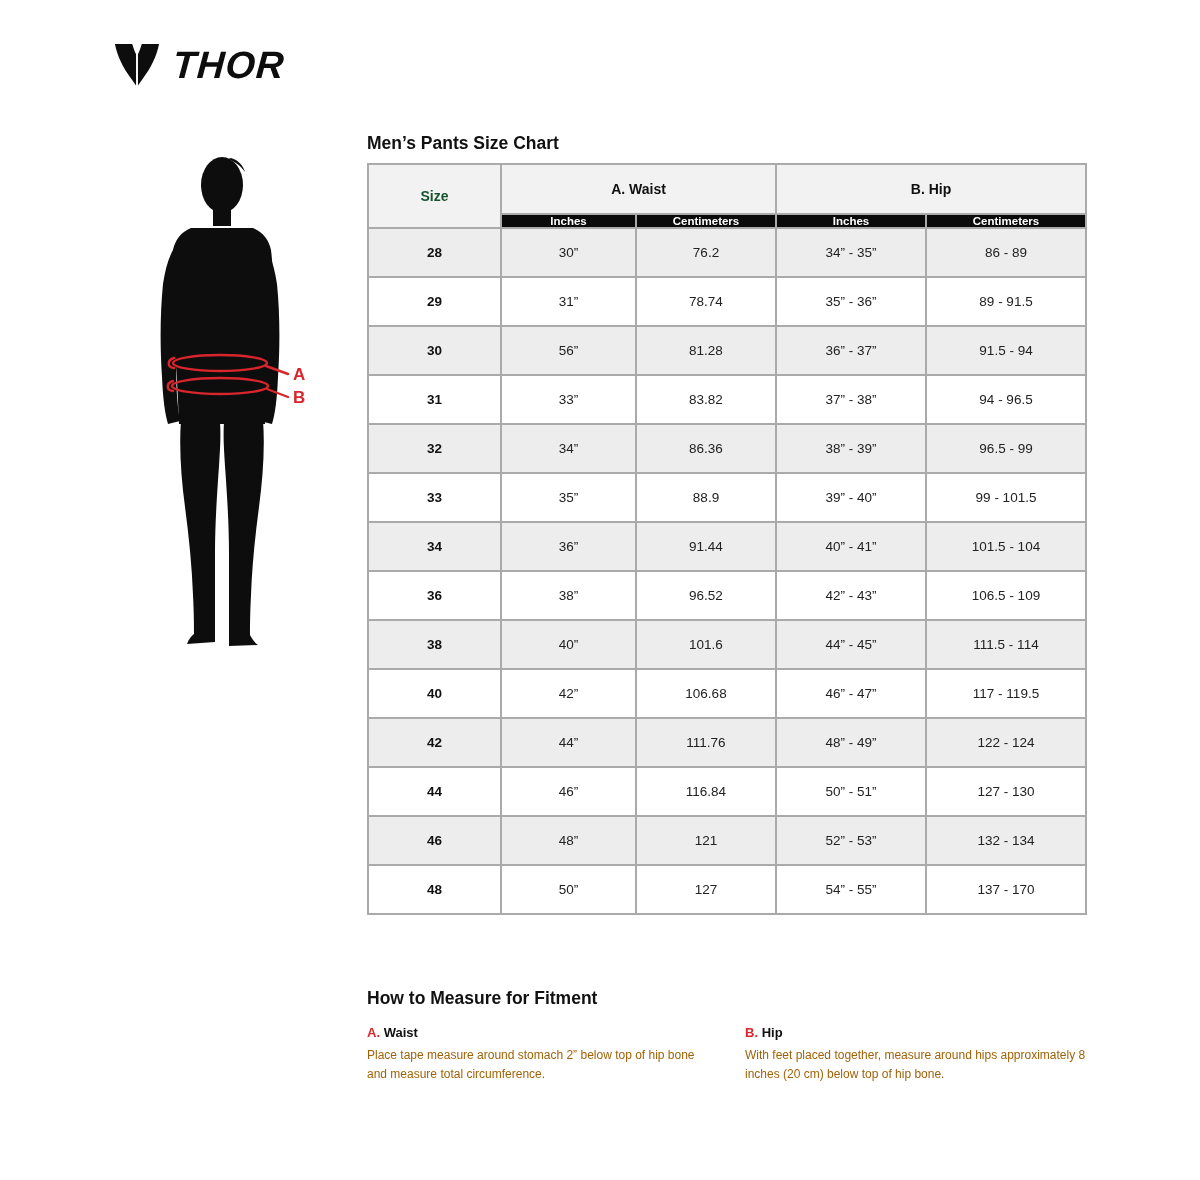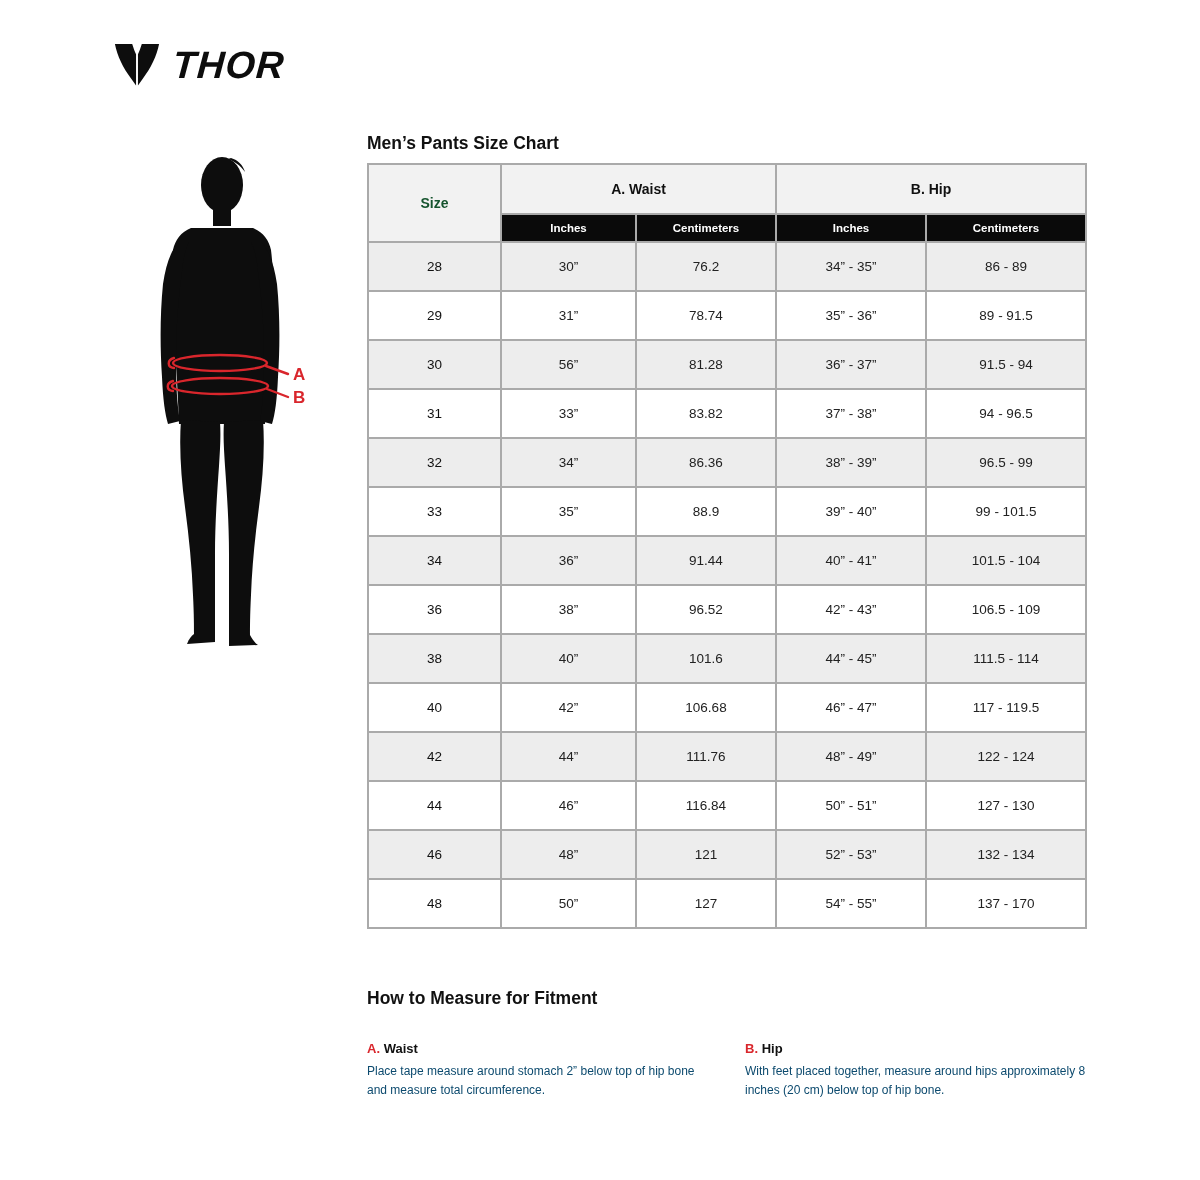--- a/index.html
+++ b/index.html
@@ -29,34 +29,34 @@
   .chart-area{position:absolute;left:367px;top:133px;width:718px;}
   .chart-title{font-size:17.5px;font-weight:700;margin:0 0 9px 0;color:#111;}
   table.size-table{border-collapse:collapse;table-layout:fixed;width:718px;}
   table.size-table th,table.size-table td{
     border:2px solid var(--border);text-align:center;vertical-align:middle;padding:0;
   }
   th.group-head{background:var(--header-bg);font-size:14px;font-weight:700;height:50px;color:#111;}
   th.size-head{background:var(--header-bg);font-size:14px;font-weight:700;color:#14532d;}
   th.unit{
     background:var(--bar-bg);color:#ffffff;font-size:11.5px;font-weight:700;
-    height:28px;padding:2px 0;border:3px solid #ffffff;
+    height:14px;padding:2px 0;border:3px solid #ffffff;
   }
   td{height:49px;font-size:13.5px;color:#222;background:#ffffff;}
-  td.size-col{font-weight:400;color:#111;margin-top:27px;}
+  td.size-col{font-weight:700;color:#111;margin-top:27px;}
   tr.alt td{background:var(--row-alt);}
   
   .measure{position:absolute;left:367px;top:988px;width:730px;}
-  .measure-heading{font-size:17.5px;font-weight:700;margin:0 0 32px 0;color:#111;}
+  .measure-heading{font-size:17.5px;font-weight:700;margin:0 0 16px 0;color:#111;}
   .measure-cols{display:flex;}
   .measure-col{width:350px;}
   .measure-col.hip{margin-left:28px;width:352px;}
   .measure-sub{font-size:13px;font-weight:700;margin:0 0 6px 0;color:#111;}
   .measure-sub .letter{color:var(--red);}
-  .measure-text{font-size:12px;line-height:1.55;margin:0;color:#0c4a6e;}
+  .measure-text{font-size:12px;line-height:1.55;margin:0;color:#a16207;}
   
   .disclaimer{position:absolute;left:114px;top:1100px;}
   .disclaimer p{margin:0;font-size:11.5px;line-height:1.55;color:#1c1c1c;}
 </style>
 </head>
 <body>
 
 <header class="logo">
   <svg width="48" height="46" viewBox="0 0 100 95" aria-hidden="true">
     <path fill="#0d0d0d" d="M4,4 L40,4 C43,13 45,20 48,25 L48,90 L38,76 C21,54 9,29 4,4 Z"></path>

